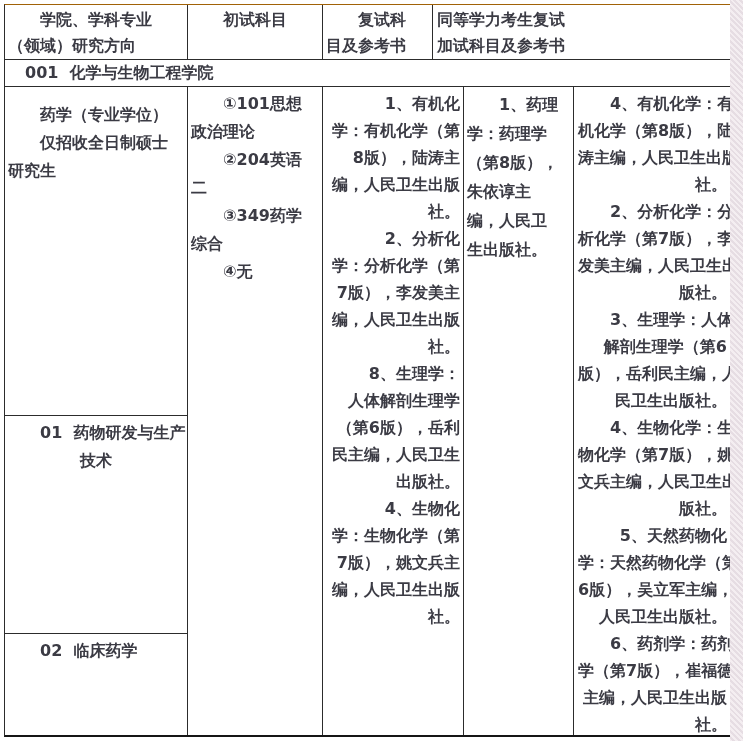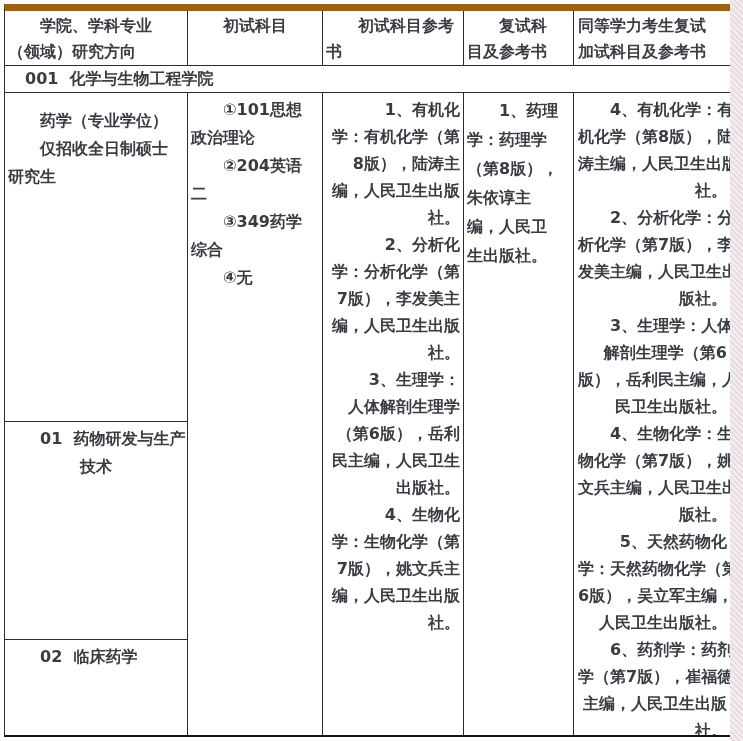--- a/index.html
+++ b/index.html
@@ -8,21 +8,21 @@
     background:#ffffff; font-family:"DejaVu Sans","Liberation Sans",sans-serif;
     font-weight:bold; color:#3b3b44; font-size:16px;
   }
   .edge-stripe {
     position:absolute; top:0; right:0; width:13px; height:741px; z-index:10;
     background:repeating-linear-gradient(45deg,#f4eef1 0px,#f4eef1 2px,#e6dde3 2px,#e6dde3 4px);
   }
   .tbl {
     position:absolute; left:4px; top:4px; width:726px; height:733px;
     box-sizing:border-box; display:flex; flex-direction:column;
-    border-top:7px solid #a16207; border-left:1px solid #2c2c2c;
+    border-top:1px solid #a16207; border-left:1px solid #2c2c2c;
     border-bottom:2px solid #151515; background:#fff;
   }
   .hrow { display:flex; height:54px; border-bottom:1px solid #2c2c2c; }
   .crow { height:26px; border-bottom:1px solid #2c2c2c; line-height:26px;
           padding-left:20px; overflow:hidden; white-space:pre; }
   .brow { flex:1; display:flex; min-height:0; }
   .cell { box-sizing:border-box; border-right:1px solid #2c2c2c;
           padding:3px 3px 0 3px; overflow:hidden; }
   .w1 { width:183px; } .w2 { width:135px; } .w3 { width:141px; }
   .w4 { width:110px; } .w5 { flex:1; border-right:none; padding-left:4px; }
@@ -42,22 +42,20 @@
 </head>
 <body>
 
 <div class="page">
   <div class="tbl">
 
     <div class="hrow">
       <div class="cell hcell w1 pre ind">学院、学科专业
 （领域）研究方向</div>
       <div class="cell hcell w2 pre hc2">初试科目</div>
-      <div class="cell hcell w3 pre ind">初试科目参考
-书</div>
       <div class="cell hcell w4 pre ind">复试科
 目及参考书</div>
       <div class="cell hcell w5 pre">同等学力考生复试
 加试科目及参考书</div>
     </div>
 
     <div class="crow">001  化学与生物工程学院</div>
 
     <div class="brow">
 
@@ -90,21 +88,21 @@
           <div class="para indent">1、有机化
 学：有机化学（第
 8版），陆涛主
 编，人民卫生出版
 社。</div>
           <div class="para indent">2、分析化
 学：分析化学（第
 7版），李发美主
 编，人民卫生出版
 社。</div>
-          <div class="para indent">3、生理学：
+          <div class="para indent">8、生理学：
 人体解剖生理学
 （第6版），岳利
 民主编，人民卫生
 出版社。</div>
           <div class="para indent">4、生物化
 学：生物化学（第
 7版），姚文兵主
 编，人民卫生出版
 社。</div>
         </div>

